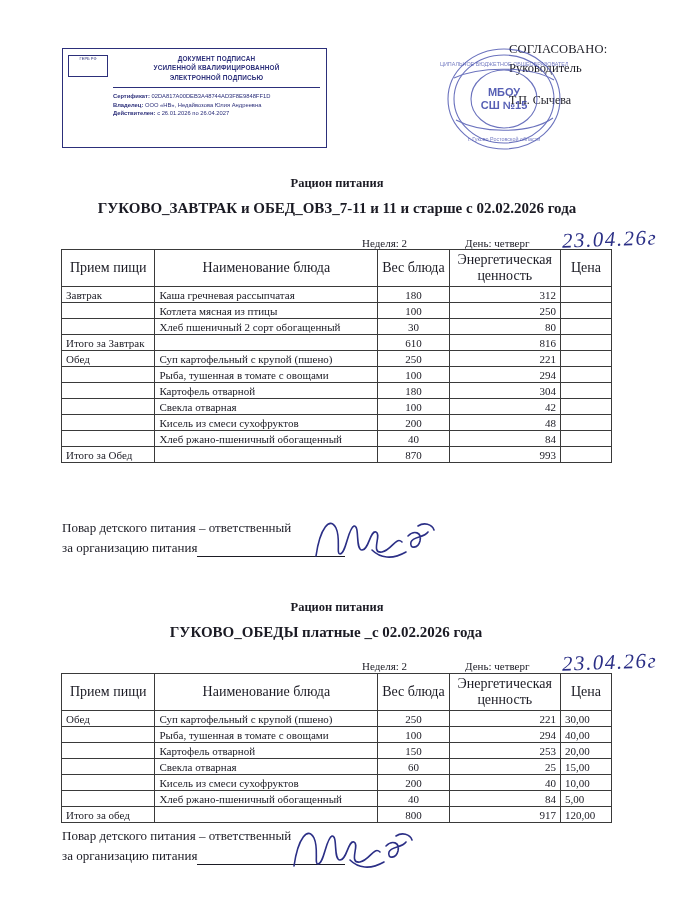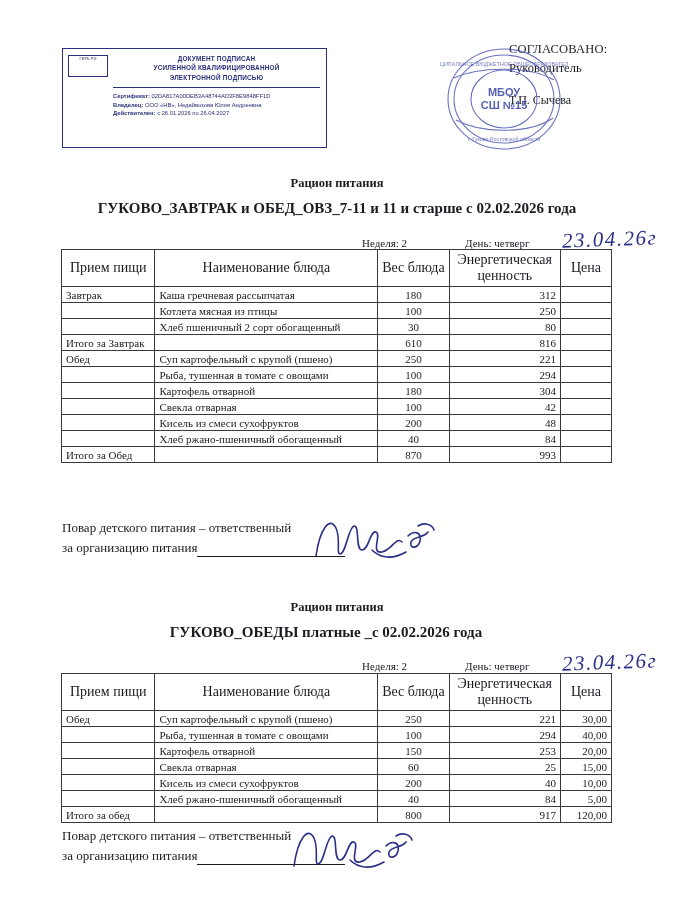--- a/index.html
+++ b/index.html
@@ -160,21 +160,21 @@
   }
   table.ration thead td {
     text-align: center;
     font-size: 14px;
     padding: 2px 2px;
   }
   .c-meal  { width: 88px; }
   .c-dish  { width: 210px; }
   .c-weight{ width: 67px; text-align: center; }
   .c-energy{ width: 105px; text-align: right; }
-  .c-price { width: 48px; text-align: right; }
+  .c-price { width: 48px; text-align: left; }
   td.dish { padding-left: 6px; }
   td.meal-name { padding-left: 4px; font-family: Liberation Serif, serif; }
 
   
   .footer-sig {
     position: absolute;
     font-size: 13px;
     line-height: 1.5;
     white-space: nowrap;
   }

